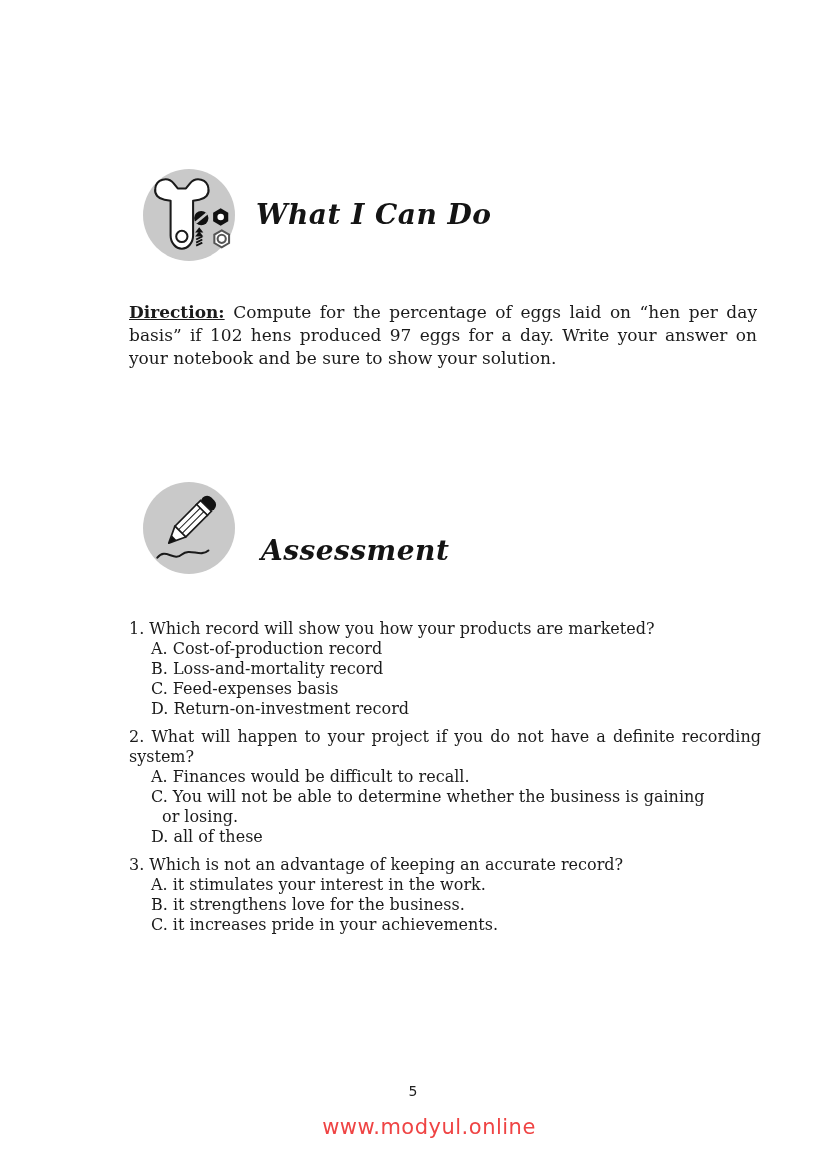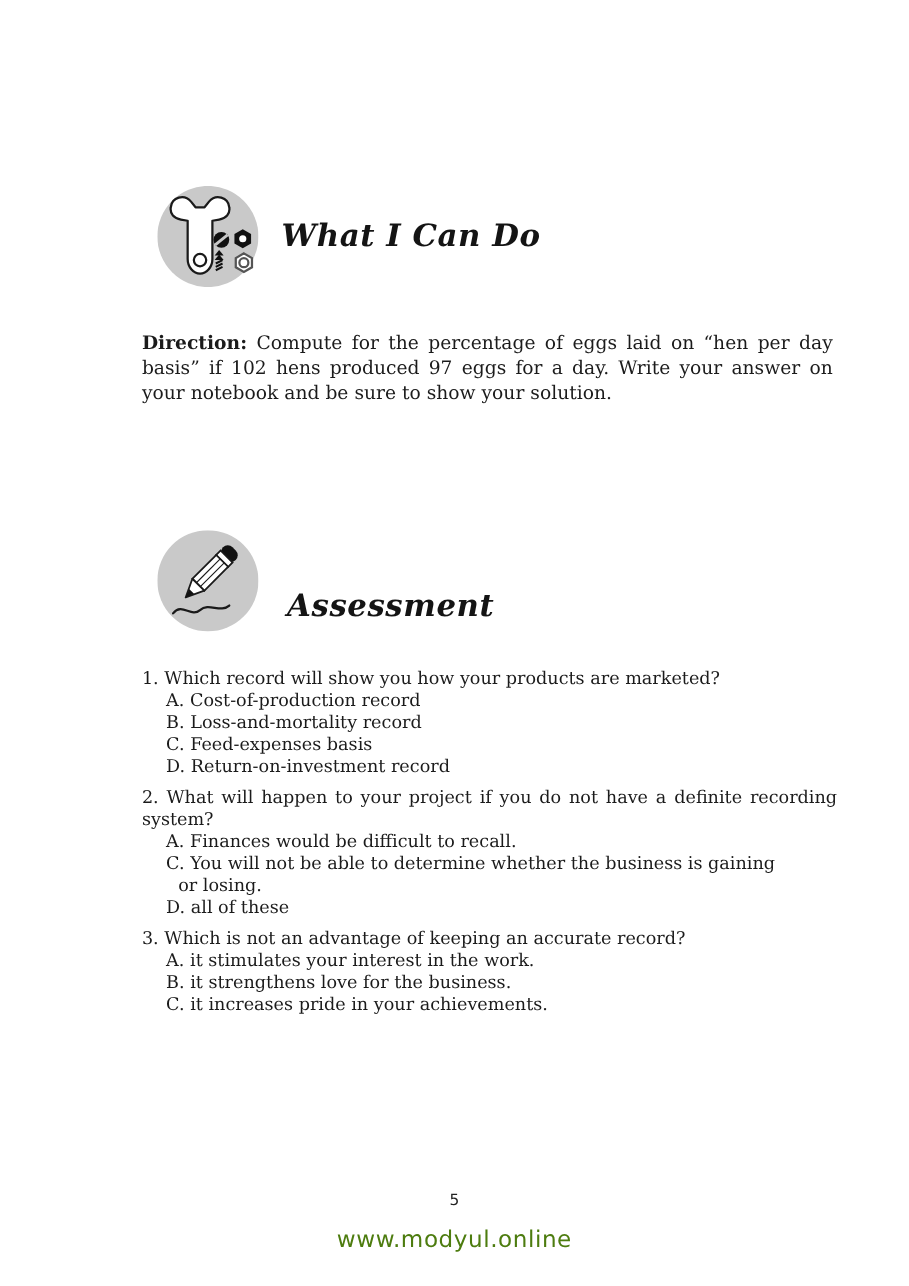--- a/index.html
+++ b/index.html
@@ -39,34 +39,34 @@
   
   #wicd-direction {
     position: absolute;
     left: 100px;
     top: 301px;
     width: 628px;
     font-size: 17px;
     line-height: 23px;
     text-align: justify;
   }
-  .dir-label { font-weight: 700; }
+  .dir-label { font-weight: 700; text-decoration: underline; }
 
   
   #asmt-body {
     position: absolute;
     left: 100px;
     top: 607px;
     width: 632px;
     font-size: 16px;
     line-height: 20px;
   }
   #asmt-direction { max-width: 580px; }
   .question { margin-top: 8px; }
-  .question.first { margin-top: 0; }
+  .question.first { margin-top: 12px; }
   .qstem { max-width: 632px; }
   .qstem.justify { text-align: justify; }
   .option {
     margin-left: 22px;
     max-width: 565px;
     padding-left: 11px;
     text-indent: -11px;
   }
 
   
@@ -75,28 +75,28 @@
     left: 0;
     top: 1083px;
     width: 100%;
     text-align: center;
     font-family: "DejaVu Sans", "Liberation Sans", sans-serif;
     font-size: 14px;
     color: #222222;
   }
   #watermark {
     position: absolute;
-    left: 0;
+    left: 16px;
     top: 1115px;
     width: 100%;
     text-align: center;
     font-family: "DejaVu Sans", "Liberation Sans", sans-serif;
     font-size: 21px;
     letter-spacing: 0.5px;
-    color: #4d7c0f;
+    color: #ef4444;
   }
 </style>
 </head>
 <body>
 
 <div id="page">
 
   <div class="icon-circle" id="wicd-icon">
     <svg viewBox="0 0 90 90" width="92" height="92" aria-hidden="true">
       <circle cx="45" cy="45" r="45" fill="#c9c9c9"></circle>

